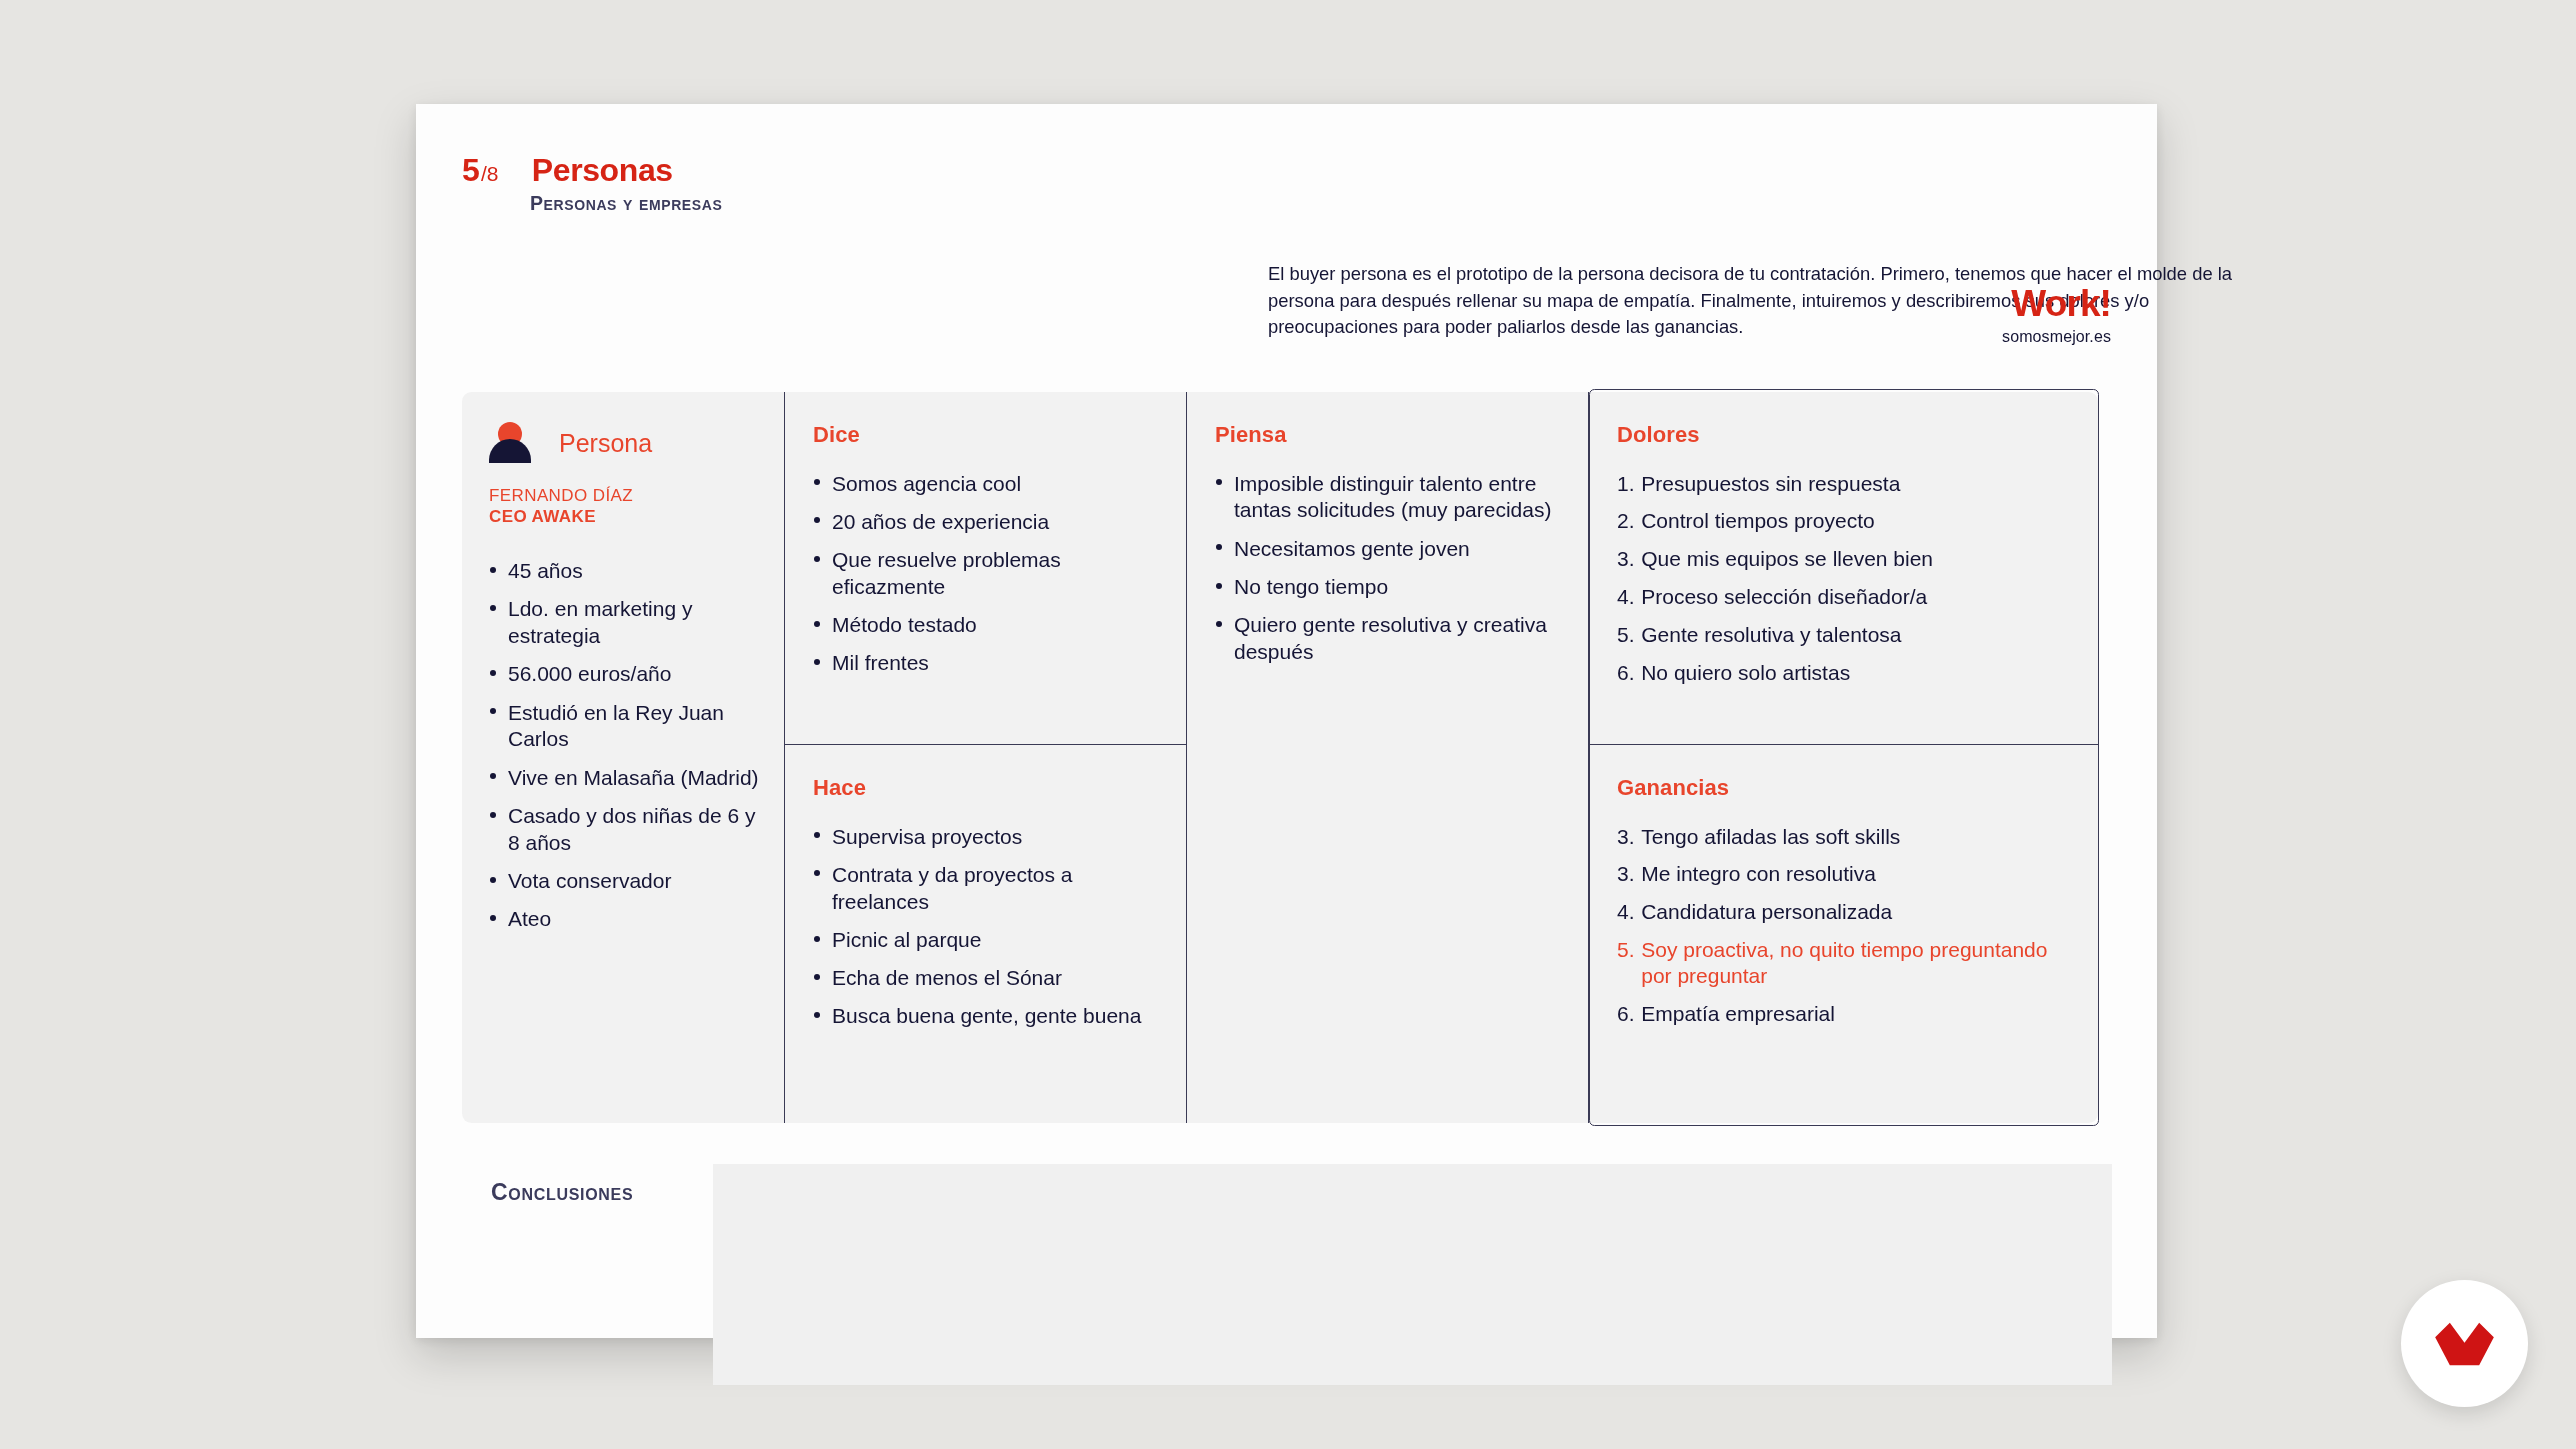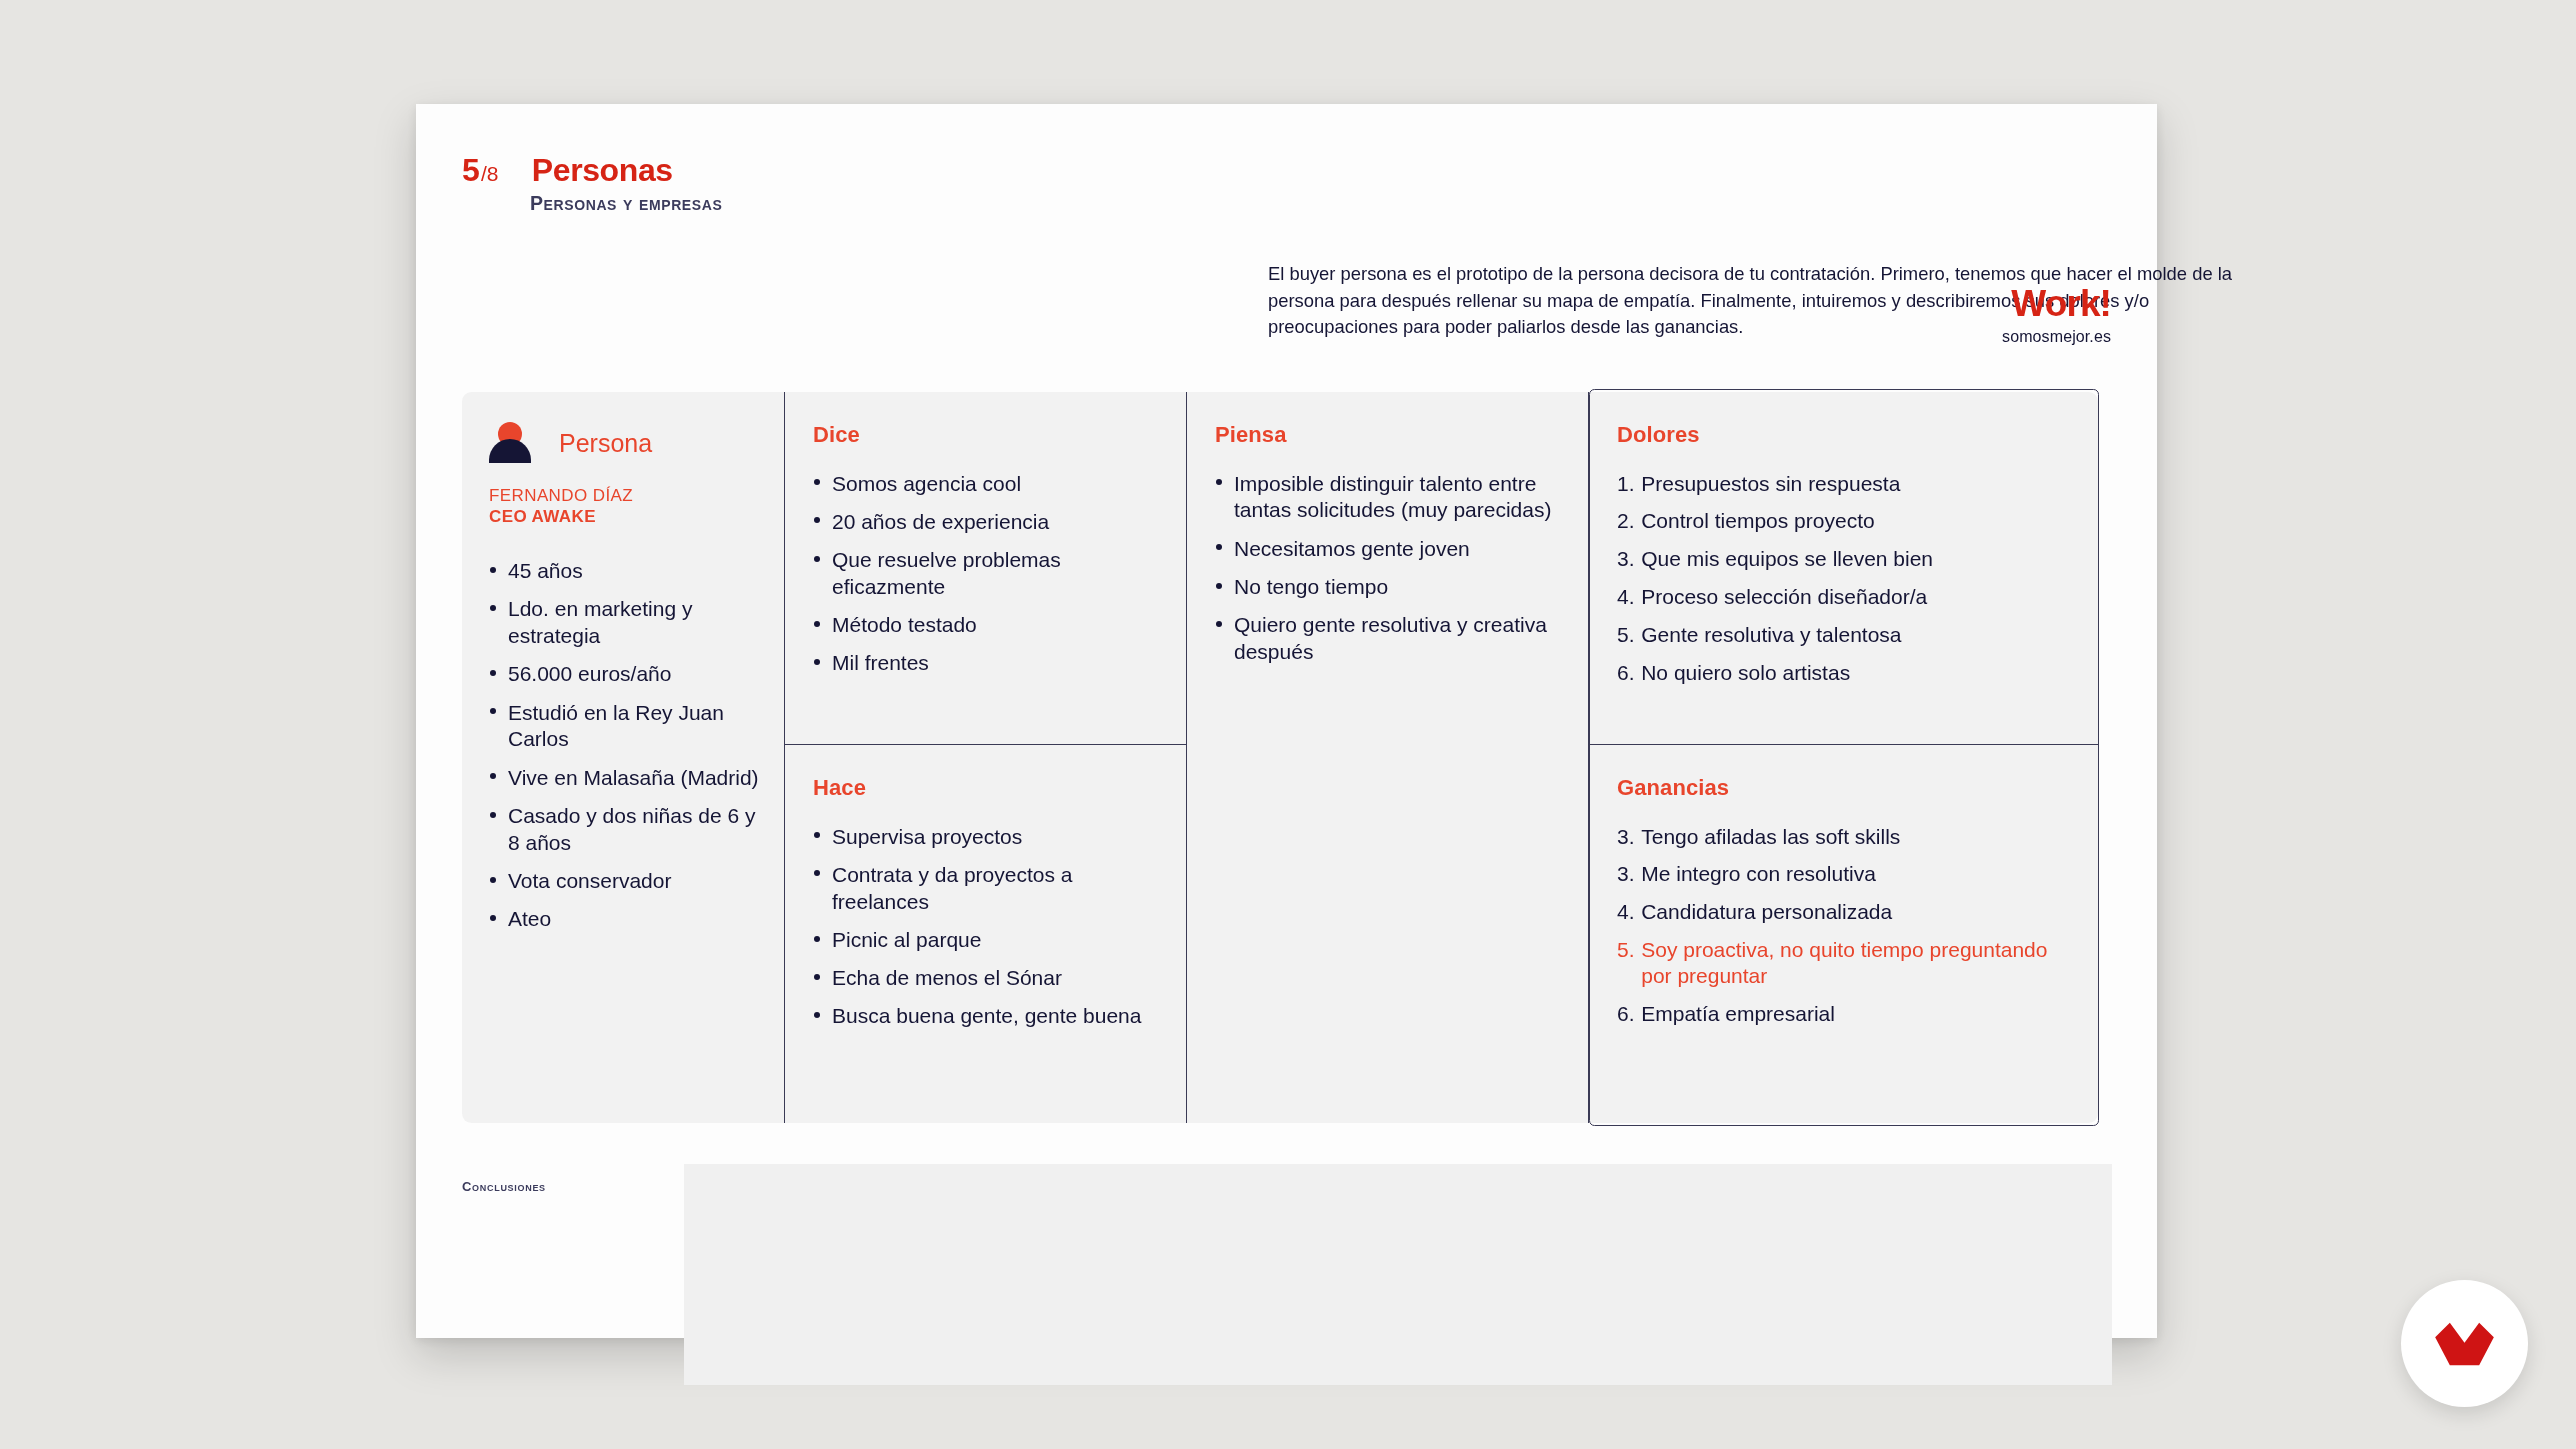--- a/index.html
+++ b/index.html
@@ -193,22 +193,22 @@
   }
 
   
   .concl{
     position:absolute; left:46px; top:1060px;
     width:1650px; height:221px;
     display:flex; align-items:flex-start; gap:27px;
   }
   .concl-label{
     width:195px; padding-top:14.8px;
-    font-size:13px; color:#3b3b5c; font-weight:600;
-    font-variant:small-caps; letter-spacing:0.7px;
+    font-size:23px; color:#3b3b5c; font-weight:600;
+    font-variant:small-caps; letter-spacing:0.7px;margin-left:29px;
   }
   .concl-box{
     flex:1 1 auto; height:221px;
     background:#f0f0f0;
   }
 
   
   .badge{
     position:absolute;
     right:48px; bottom:42px;

